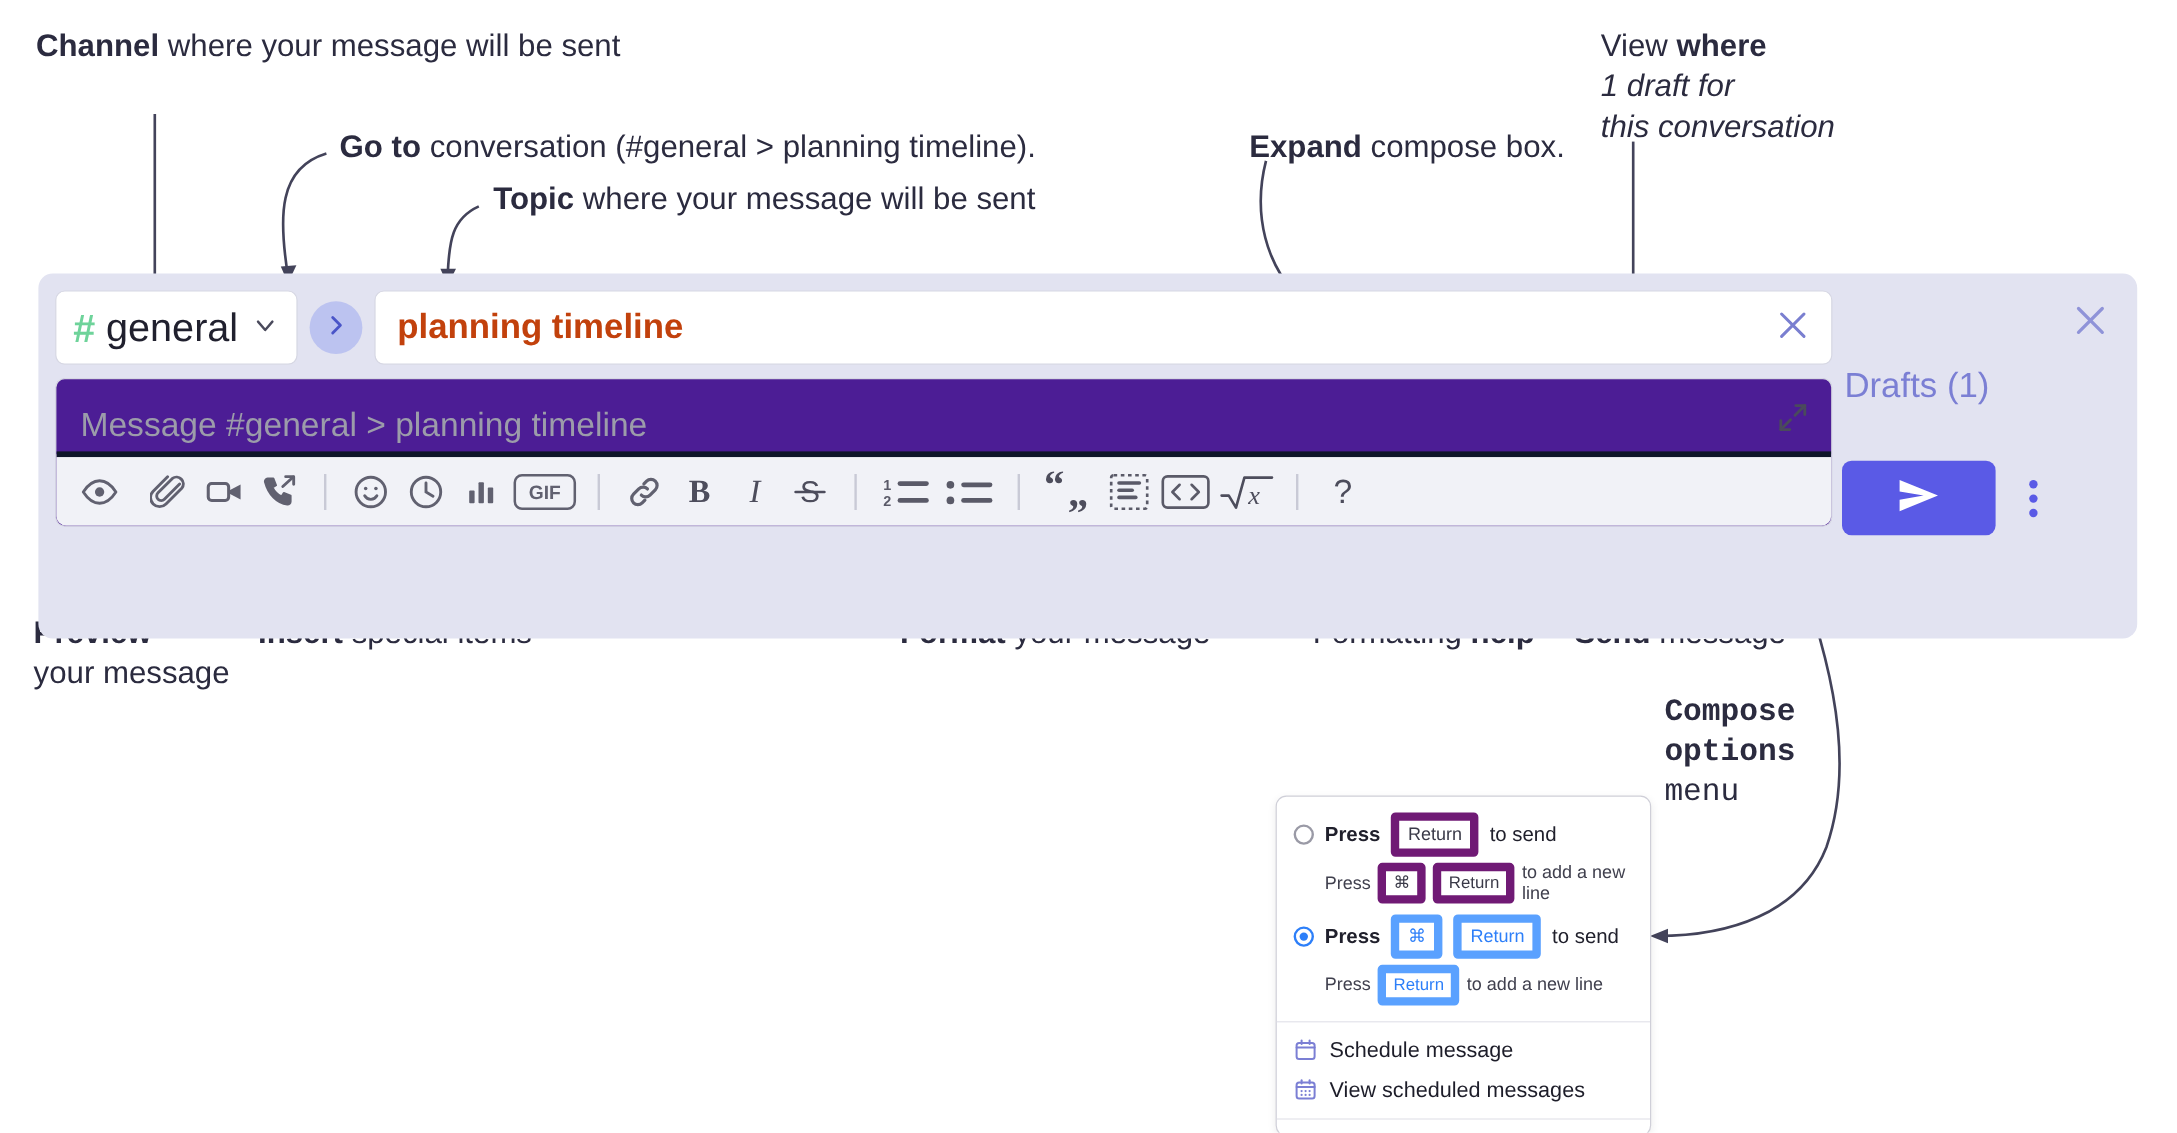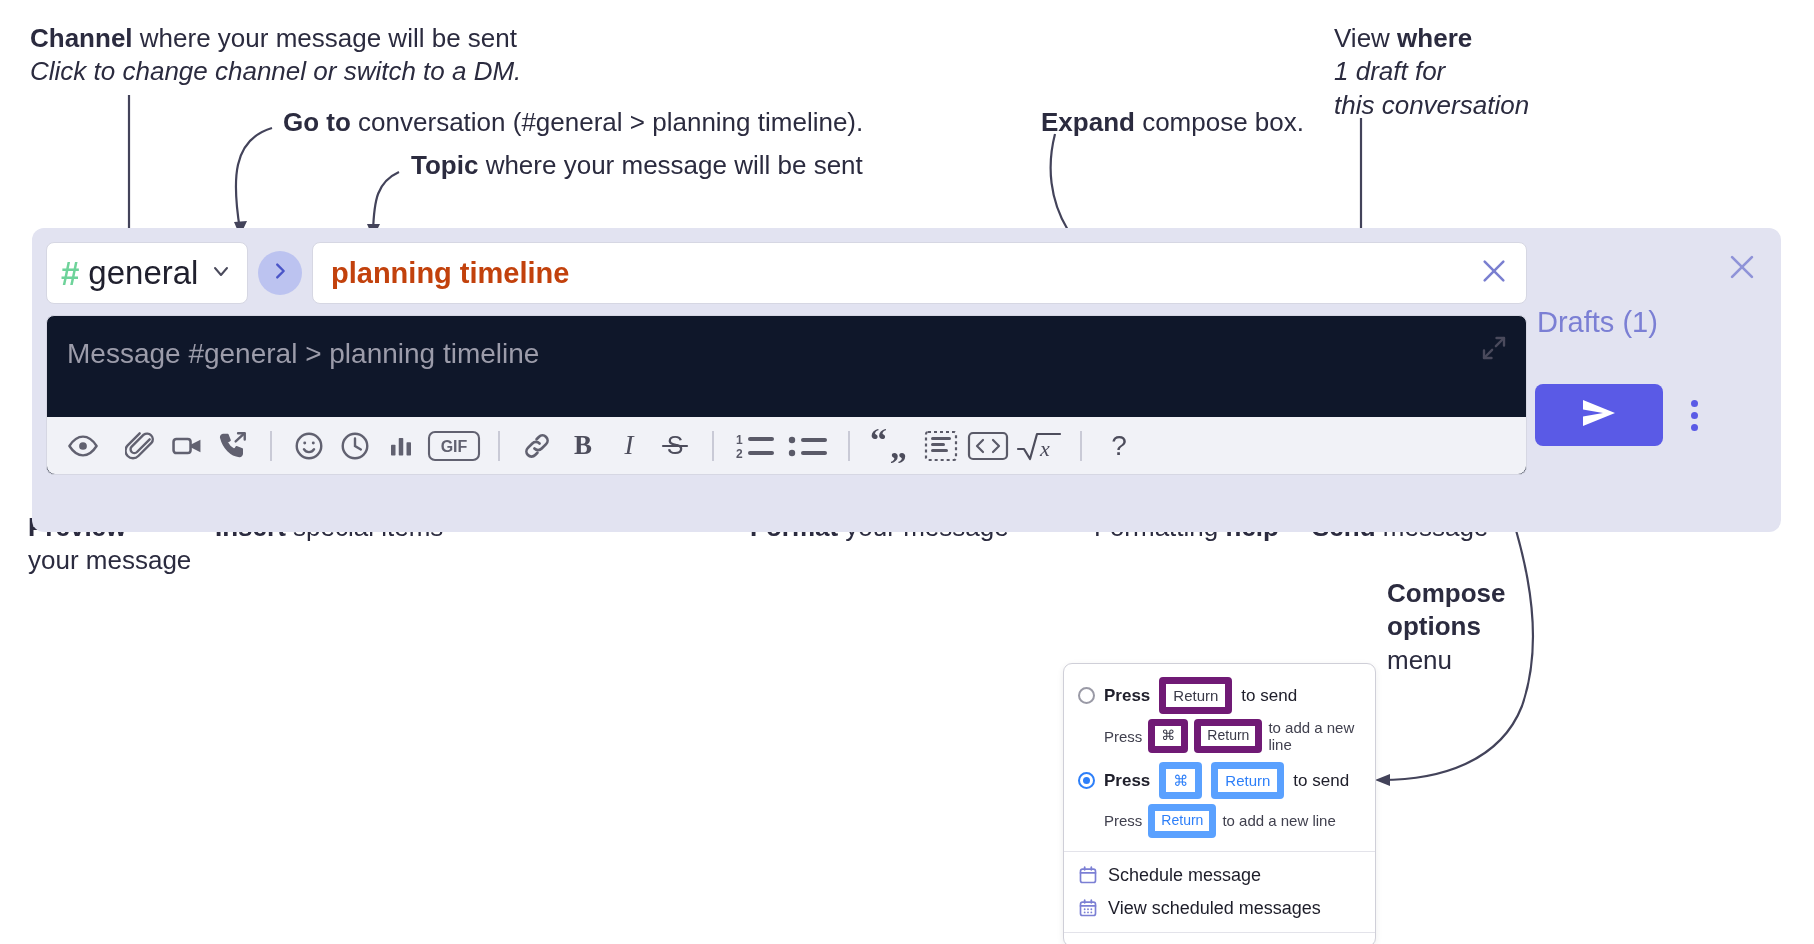--- a/index.html
+++ b/index.html
@@ -69,24 +69,24 @@
     border:1px solid #d6d7e3;
     border-radius:8px;
     display:flex; align-items:center;
     padding:0 16px 0 18px;
   }
   .topic-val { font-size:29px; color:#c2410c; flex:1;font-weight:bold; }
 
   
   .msgbox {
     margin-top:11px;
-    background:#0f172a;
+    background:#4c1d95;
     border:1px solid #d6d7e3;
     border-radius:8px;
-    height:160px;
+    height:124px;
     position:relative;
     display:flex; flex-direction:column;
   }
   .msg-area { flex:1; position:relative; }
   .msg-ph {
     position:absolute; left:20px; top:22px;
     font-size:28px; color:#9c9caa;
   }
   .expand-btn {
     position:absolute; right:14px; top:14px;
@@ -193,21 +193,20 @@
     padding:6px 14px;
     font-size:18px; color:#1d1d29;
   }
   .mitem .ic { width:20px; height:20px; flex:0 0 auto; color:#7b7fd4; }
 </style>
 </head>
 <body>
 
 <div class="ann" style="left:30px; top:22px;">
   <div><b>Channel</b><span> where your message will be sent</span></div>
-  <div class="ann-i">Click to change channel or switch to a DM.</div>
 </div>
 
 <div class="ann" style="left:283px; top:106px;">
   <b>Go to</b><span> conversation (#general &gt; planning timeline).</span>
 </div>
 
 <div class="ann" style="left:411px; top:149px;">
   <b>Topic</b><span> where your message will be sent</span>
 </div>
 
@@ -235,21 +234,21 @@
 </div>
 
 <div class="ann" style="left:1094px; top:511px;">
   <span>Formatting </span><b>help</b>
 </div>
 
 <div class="ann" style="left:1312px; top:511px;">
   <b>Send</b><span> message</span>
 </div>
 
-<div class="ann" style="left:1387px; top:577px;">
+<div class="ann" style="left:1387px; top:577px;font-family:Liberation Mono, monospace;">
   <div><b>Compose</b></div>
   <div><b>options</b></div>
   <div>menu</div>
 </div>
 
 <svg class="overlay" viewBox="0 0 1814 944">
   <g fill="none" stroke="#43435a" stroke-width="2.2">
 
     <path d="M129 95 L129 242"></path>
     <path d="M123 234 L129 246 L135 234 Z" fill="#43435a" stroke="none"></path>

